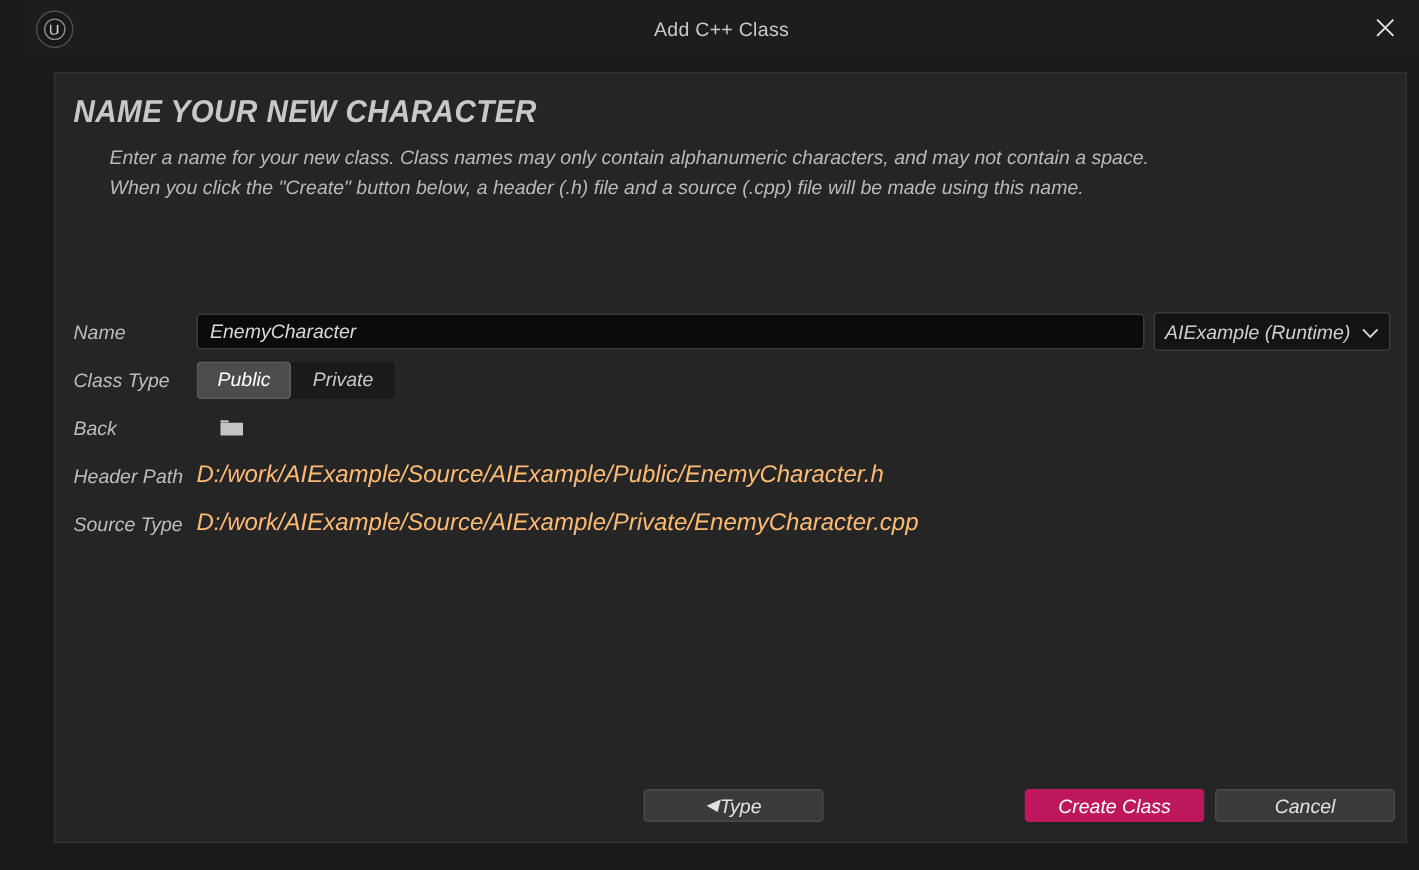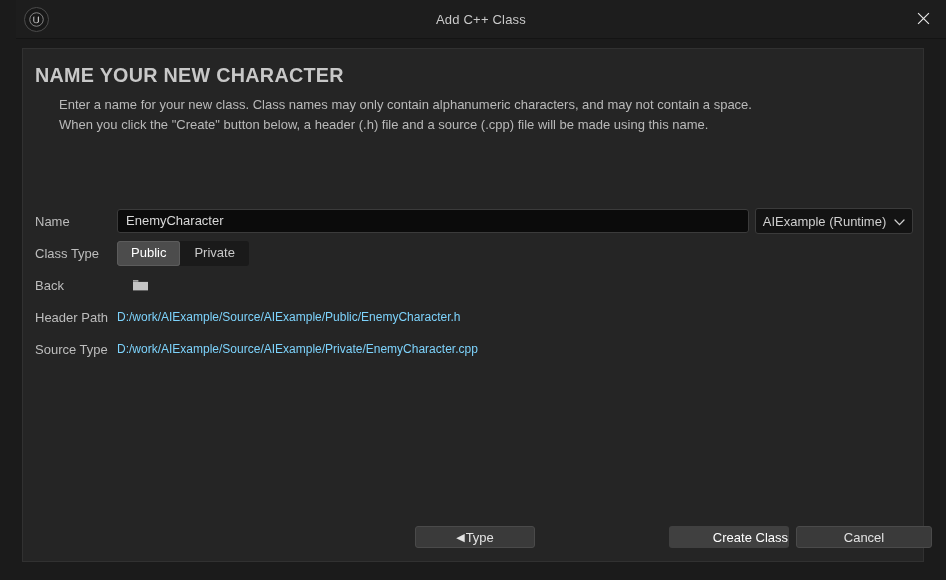--- a/index.html
+++ b/index.html
@@ -66,27 +66,28 @@
     display: flex;
     align-items: center;
     justify-content: center;
     cursor: pointer;
   }
   .close-btn svg { display: block; }
 
   
   .panel {
     position: absolute;
-    left: 22px;
+    left: 36px;
     top: 48px;
     width: 902px;
     height: 514px;
     background: #252525;
     border: 1px solid #313131;
     box-sizing: border-box;
+    font-style: italic;
   }
 
   .heading {
     position: absolute;
     left: 12px;
     top: 14px;
     font-size: 21px;
     font-weight: bold;
     color: #c8c8c8;
     letter-spacing: 0.3px;
@@ -194,22 +195,22 @@
     cursor: pointer;
   }
 
   
   .ro-row {
     display: flex;
     align-items: center;
     height: 32px;
   }
   .ro-value {
-    font-size: 12px;
-    color: #7dd3fc;
+    font-size: 16px;
+    color: #fdba74;
   }
 
   
   .footer {
     position: absolute;
     left: 0;
     right: 0;
     bottom: 13px;
     height: 22px;
   }
@@ -229,21 +230,21 @@
     background: #3a3a3a;
     border: 1px solid #4a4a4a;
     color: #e2e2e2;
   }
   .btn-primary {
     color: #ffffff;
     border: 1px solid transparent;
   }
   .btn-back  { left: 392px;  width: 120px; }
   .btn-create{ left: 646px;  width: 120px; }
-  .btn-cancel{ left: 773px;  width: 136px; }
+  .btn-cancel{ left: 773px;  width: 120px; }
   .back-arrow {
     font-size: 11px;
     margin-right: 1px;
     line-height: 1;
   }
 </style>
 </head>
 <body>
 
 <div class="window">
@@ -315,21 +316,21 @@
         <div class="ro-value">D:/work/AIExample/Source/AIExample/Private/EnemyCharacter.cpp</div>
       </div>
 
     </div>
 
     <div class="footer">
       <div class="btn btn-dark btn-back">
         <span class="back-arrow">◀</span>
         <span>Type</span>
       </div>
-      <div class="btn btn-primary btn-create" style="background: #404040; justify-content: flex-end;">
+      <div class="btn btn-primary btn-create" style="background: #be185d;">
         <span>Create Class</span>
       </div>
       <div class="btn btn-dark btn-cancel">
         <span>Cancel</span>
       </div>
     </div>
 
   </div>
 </div>
 

